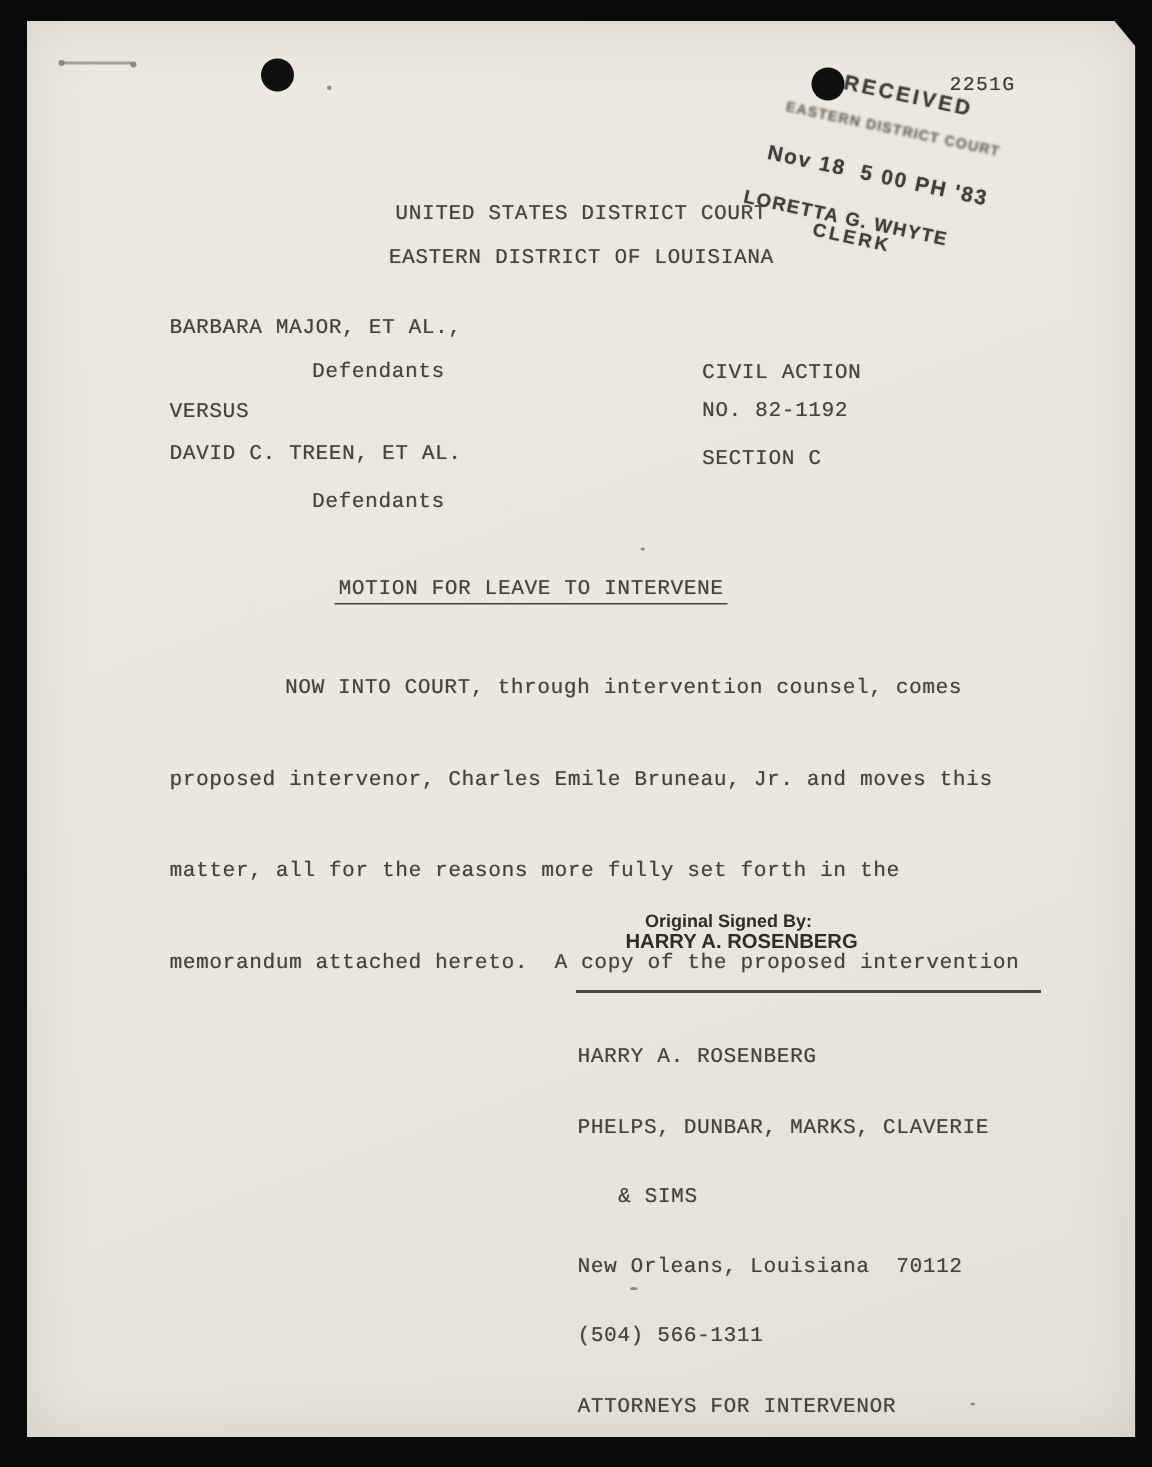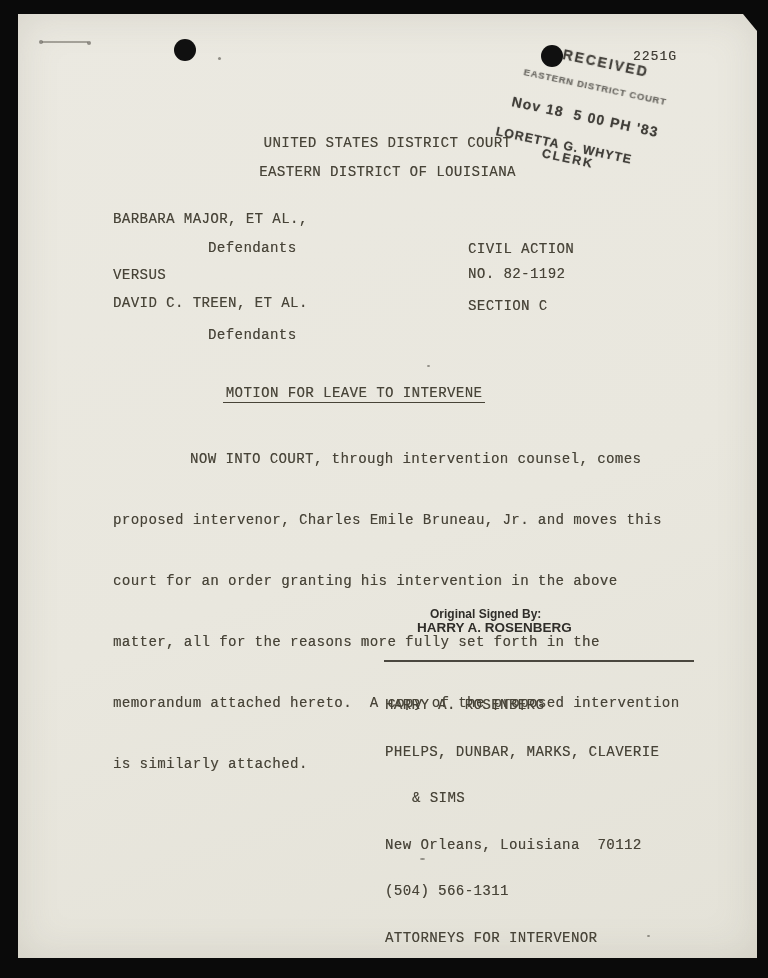--- a/index.html
+++ b/index.html
@@ -71,24 +71,22 @@
     <div class="tw" style="left:450px;top:252px;">NO. 82-1192</div>
     <div class="tw" style="left:450px;top:284px;">SECTION C</div>
 
     <div class="tw doc-title" style="top:355px;">
       <span>MOTION FOR LEAVE TO INTERVENE</span>
     </div>
 
     <div class="bodytext tw">
       <div class="indent">NOW INTO COURT, through intervention counsel, comes</div>
       <div>proposed intervenor, Charles Emile Bruneau, Jr. and moves this</div>
-      <div>court for an order granting his intervention in the above</div>
       <div>matter, all for the reasons more fully set forth in the</div>
       <div>memorandum attached hereto.  A copy of the proposed intervention</div>
-      <div>is similarly attached.</div>
     </div>
 
     <div class="sigstamp" style="left:412px;top:593px;font-size:12px;">Original Signed By:</div>
     <div class="sigstamp" style="left:399px;top:606px;font-size:13.5px;">HARRY A. ROSENBERG</div>
 
     <div class="sig-rule"></div>
     <div class="attorney tw">
       <div>HARRY A. ROSENBERG</div>
       <div>PHELPS, DUNBAR, MARKS, CLAVERIE</div>
       <div class="indent2">&amp; SIMS</div>

